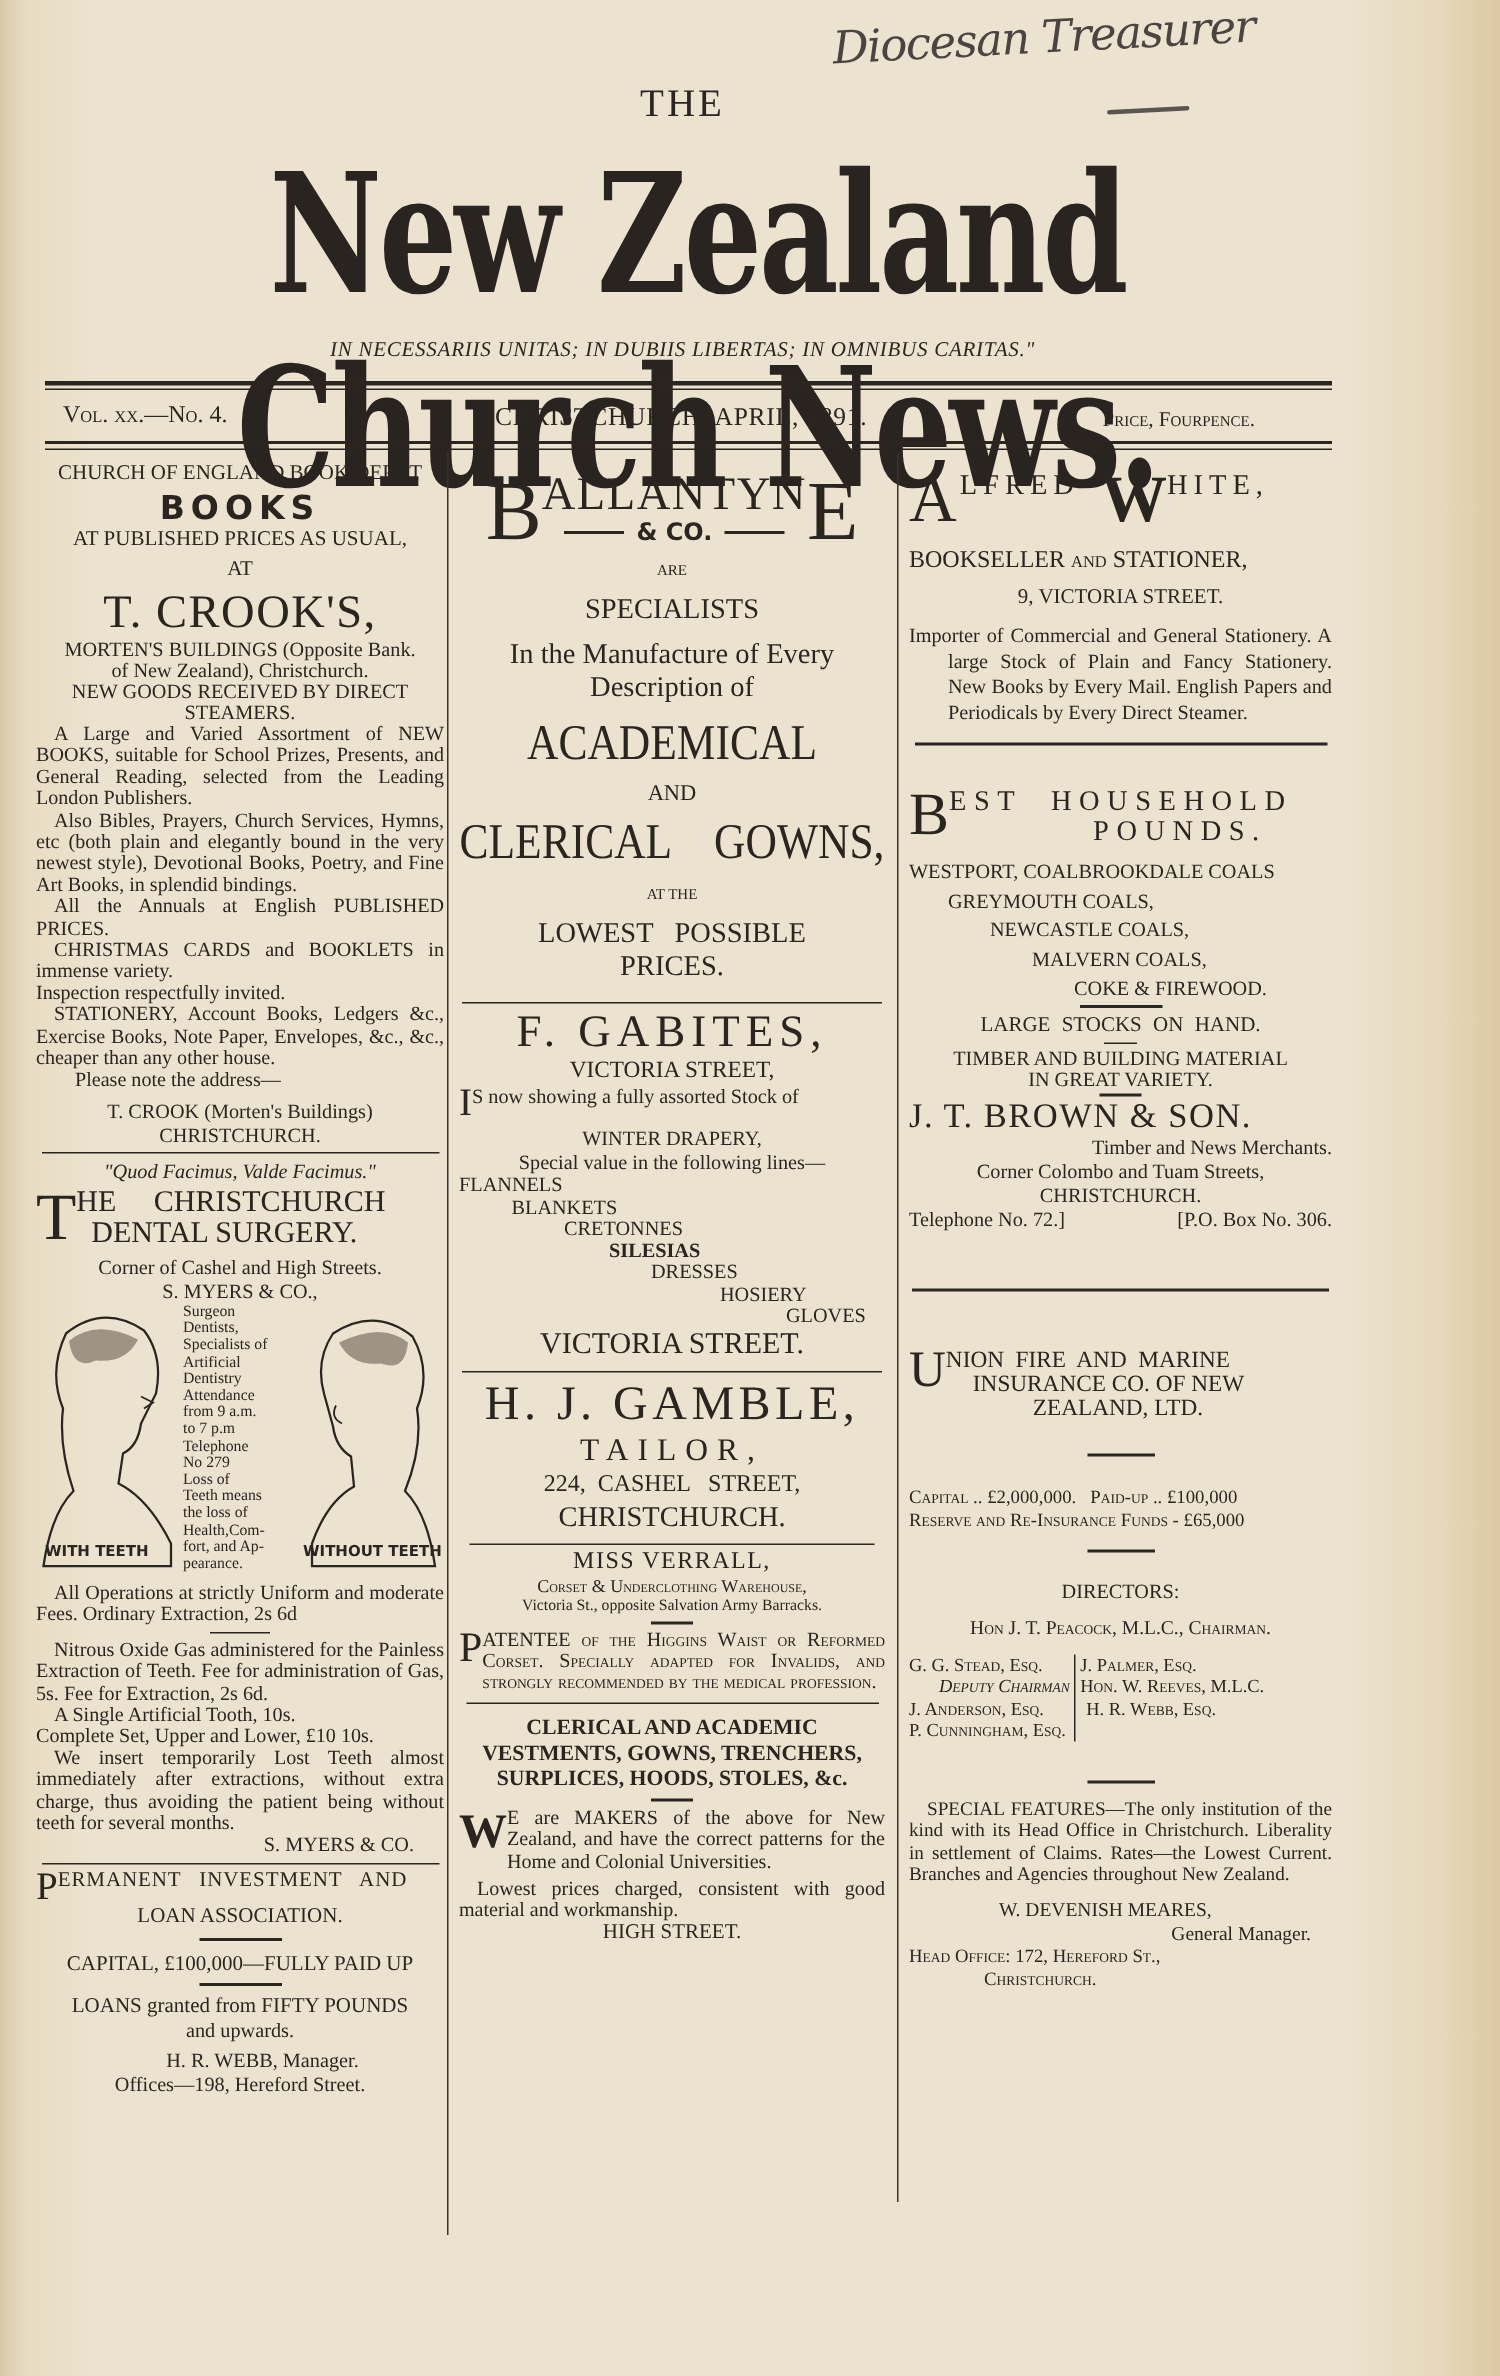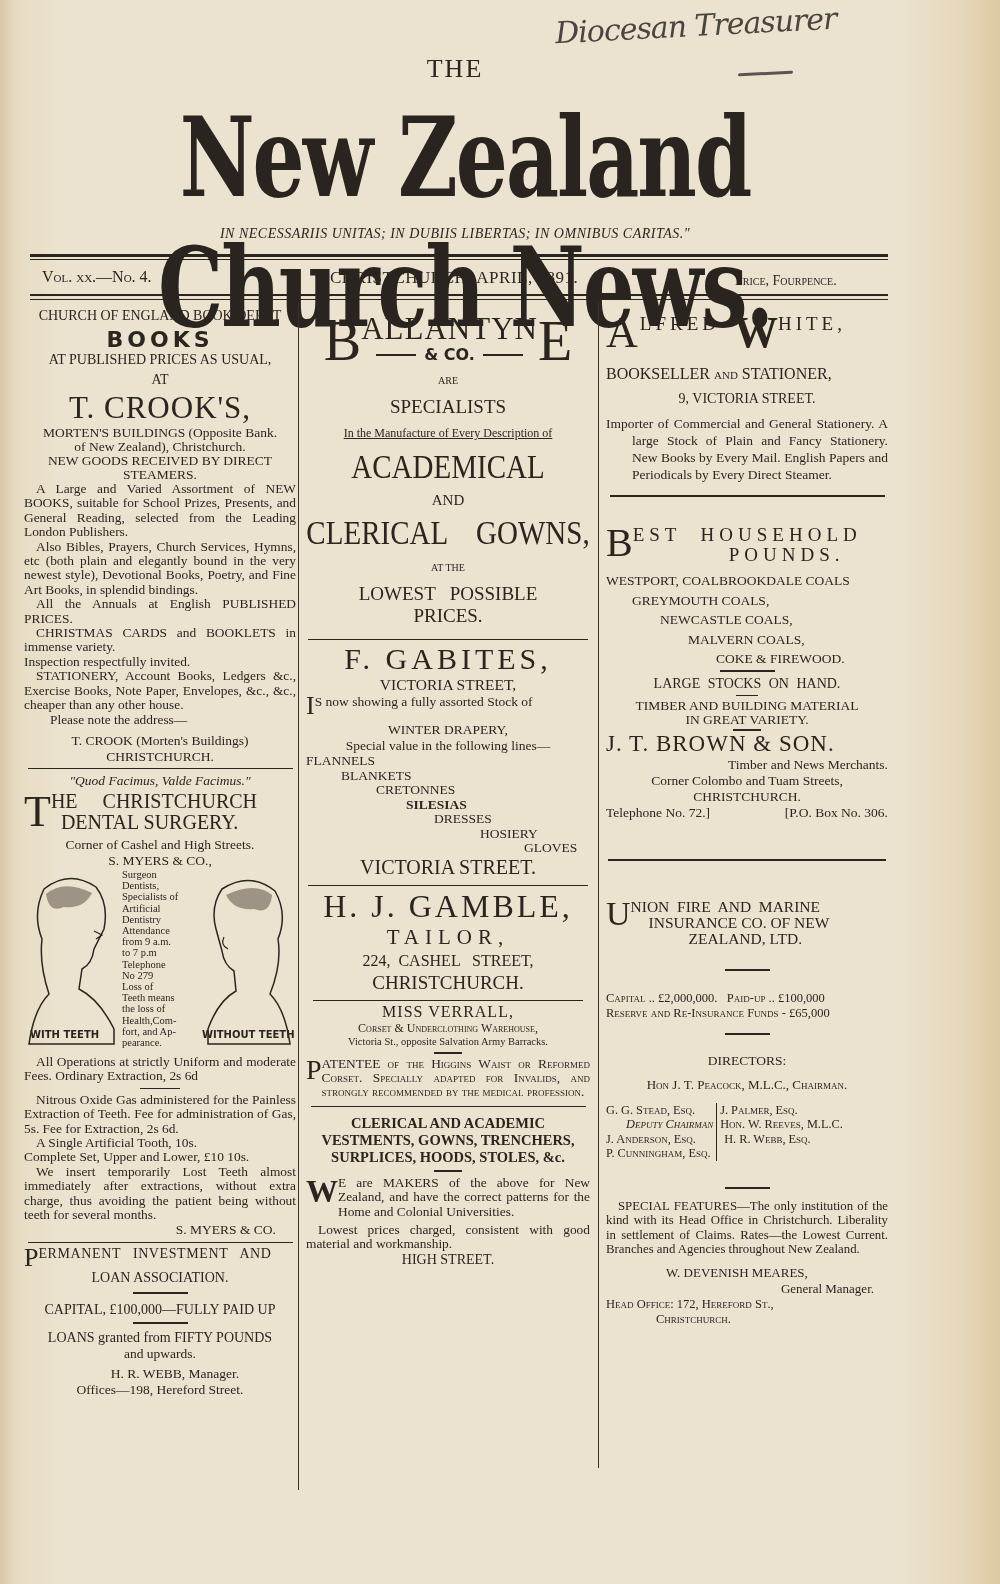--- a/index.html
+++ b/index.html
@@ -148,21 +148,21 @@
           <div style="display:flex;align-items:center;gap:8px;justify-content:center;">
             <span style="display:inline-block;width:40px;height:2px;background:#2b2520;"></span>
             <span style="font-family:'DejaVu Sans',sans-serif;font-weight:bold;font-size:16px;">&amp; CO.</span>
             <span style="display:inline-block;width:40px;height:2px;background:#2b2520;"></span>
           </div>
         </div>
         <span style="font-size:56px;line-height:56px;">E</span>
       </div>
       <div class="c" style="font-size:10px;margin-top:6px;">ARE</div>
       <div class="c" style="font-size:19px;margin-top:10px;">SPECIALISTS</div>
-      <div class="c" style="font-size:12px;margin-top:8px;text-decoration:underline;">In the Manufacture of Every Description of</div>
+      <div class="c" style="font-size:19px;margin-top:8px;">In the Manufacture of Every Description of</div>
       <div class="c" style="font-size:29px;margin-top:10px;transform:scaleY(1.15);">ACADEMICAL</div>
       <div class="c" style="font-size:15px;margin-top:8px;">AND</div>
       <div class="c" style="font-size:29px;margin-top:8px;white-space:pre;transform:scaleY(1.15);">CLERICAL    GOWNS,</div>
       <div class="c" style="font-size:10px;margin-top:12px;">AT THE</div>
       <div class="c" style="font-size:19px;margin-top:10px;white-space:pre;">LOWEST   POSSIBLE</div>
       <div class="c" style="font-size:19px;">PRICES.</div>
     </div>
     <div class="short" style="width:280px;height:1px;margin-top:12px;"></div>
 
     <div>

